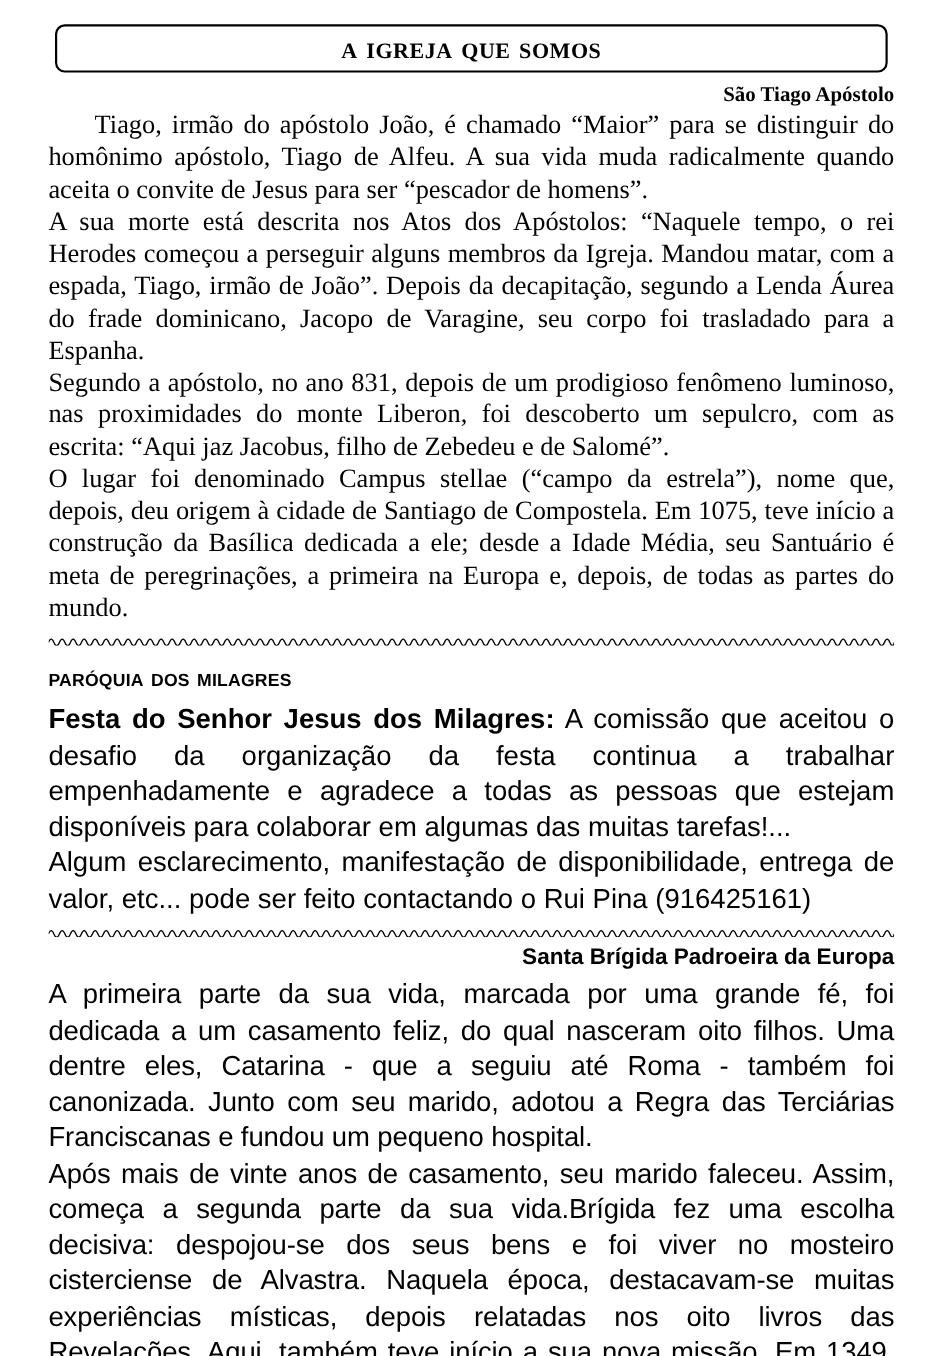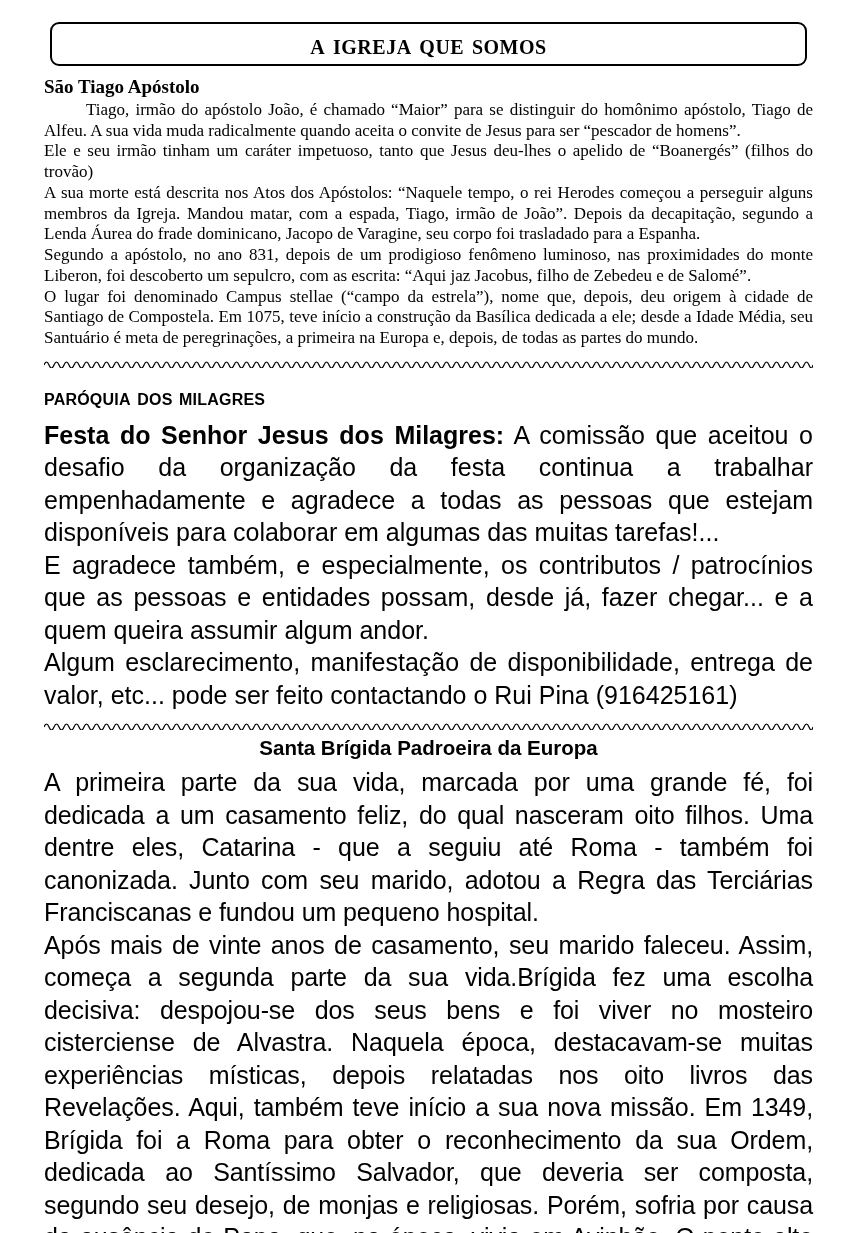--- a/index.html
+++ b/index.html
@@ -37,29 +37,29 @@
     font-weight: bold;
     letter-spacing: 0.5px;
     font-variant: small-caps;
     text-transform: lowercase;
   }
   .masthead-title::first-letter { font-size: 29px; }
 
   
   .serif-block {
     font-family: "Liberation Serif", serif;
-    font-size: 17px;
+    font-size: 24px;
     line-height: 1.22;
     text-align: justify;
   }
   .serif-block p { margin: 0; }
   .serif-block p.indented { text-indent: 42px; }
 
   .center-heading-serif {
-    text-align: left;
+    text-align: right;
     font-weight: bold;
     font-size: 19px;
     margin: 0 0 2px 0;
     font-family: "Liberation Serif", serif;
   }
 
   
   .squiggle {
     height: 10px;
     margin: 9px 0 6px 0;
@@ -83,21 +83,21 @@
   .sans-block {
     font-family: "Liberation Sans", sans-serif;
     font-size: 25px;
     line-height: 1.30;
     text-align: justify;
   }
   .sans-block p { margin: 0; }
   .sans-block .lead { font-weight: bold; }
 
   .center-heading-sans {
-    text-align: center;
+    text-align: right;
     font-family: "Liberation Sans", sans-serif;
     font-weight: bold;
     font-size: 20.5px;
     margin: 2px 0 6px 0;
   }
 
   .tight { letter-spacing: -0.1px; }
 </style>
 </head>
 <body>
@@ -105,38 +105,36 @@
 <div class="page">
 
   <div class="masthead">
     <div class="masthead-title">A Igreja que somos</div>
   </div>
 
   <div>
     <div class="center-heading-serif">São Tiago Apóstolo</div>
     <div class="serif-block">
       <p class="indented">Tiago, irmão do apóstolo João, é chamado “Maior” para se distinguir do homônimo apóstolo, Tiago de Alfeu. A sua vida muda radicalmente quando aceita o convite de Jesus para ser “pescador de homens”.</p>
-      <p>Ele e seu irmão tinham um caráter impetuoso, tanto que Jesus deu-lhes o apelido de “Boanergés” (filhos do trovão)</p>
       <p>A sua morte está descrita nos Atos dos Apóstolos: “Naquele tempo, o rei Herodes começou a perseguir alguns membros da Igreja. Mandou matar, com a espada, Tiago, irmão de João”. Depois da decapitação, segundo a Lenda Áurea do frade dominicano, Jacopo de Varagine, seu corpo foi trasladado para a Espanha.</p>
       <p>Segundo a apóstolo, no ano 831, depois de um prodigioso fenômeno luminoso, nas proximidades do monte Liberon, foi descoberto um sepulcro, com as escrita: “Aqui jaz Jacobus, filho de Zebedeu e de Salomé”.</p>
       <p>O lugar foi denominado Campus stellae (“campo da estrela”), nome que, depois, deu origem à cidade de Santiago de Compostela. Em 1075, teve início a construção da Basílica dedicada a ele; desde a Idade Média, seu Santuário é meta de peregrinações, a primeira na Europa e, depois, de todas as partes do mundo.</p>
     </div>
   </div>
 
   <div class="squiggle">
     <svg width="769" height="10" viewBox="0 0 769 10" preserveAspectRatio="none">
       <path d="M0 7 Q 2.5 1 5 7 T 10 7 T 15 7 T 20 7 T 25 7 T 30 7 T 35 7 T 40 7 T 45 7 T 50 7 T 55 7 T 60 7 T 65 7 T 70 7 T 75 7 T 80 7 T 85 7 T 90 7 T 95 7 T 100 7 T 105 7 T 110 7 T 115 7 T 120 7 T 125 7 T 130 7 T 135 7 T 140 7 T 145 7 T 150 7 T 155 7 T 160 7 T 165 7 T 170 7 T 175 7 T 180 7 T 185 7 T 190 7 T 195 7 T 200 7 T 205 7 T 210 7 T 215 7 T 220 7 T 225 7 T 230 7 T 235 7 T 240 7 T 245 7 T 250 7 T 255 7 T 260 7 T 265 7 T 270 7 T 275 7 T 280 7 T 285 7 T 290 7 T 295 7 T 300 7 T 305 7 T 310 7 T 315 7 T 320 7 T 325 7 T 330 7 T 335 7 T 340 7 T 345 7 T 350 7 T 355 7 T 360 7 T 365 7 T 370 7 T 375 7 T 380 7 T 385 7 T 390 7 T 395 7 T 400 7 T 405 7 T 410 7 T 415 7 T 420 7 T 425 7 T 430 7 T 435 7 T 440 7 T 445 7 T 450 7 T 455 7 T 460 7 T 465 7 T 470 7 T 475 7 T 480 7 T 485 7 T 490 7 T 495 7 T 500 7 T 505 7 T 510 7 T 515 7 T 520 7 T 525 7 T 530 7 T 535 7 T 540 7 T 545 7 T 550 7 T 555 7 T 560 7 T 565 7 T 570 7 T 575 7 T 580 7 T 585 7 T 590 7 T 595 7 T 600 7 T 605 7 T 610 7 T 615 7 T 620 7 T 625 7 T 630 7 T 635 7 T 640 7 T 645 7 T 650 7 T 655 7 T 660 7 T 665 7 T 670 7 T 675 7 T 680 7 T 685 7 T 690 7 T 695 7 T 700 7 T 705 7 T 710 7 T 715 7 T 720 7 T 725 7 T 730 7 T 735 7 T 740 7 T 745 7 T 750 7 T 755 7 T 760 7 T 765 7 T 769 7" fill="none" stroke="#000" stroke-width="1.2"></path>
     </svg>
   </div>
 
   <div>
     <div class="section-heading">Paróquia dos Milagres</div>
     <div class="sans-block">
       <p><span class="lead">Festa do Senhor Jesus dos Milagres:</span><span> A comissão que aceitou o desafio da organização da festa continua a trabalhar empenhadamente e agradece a todas as pessoas que estejam disponíveis para colaborar em algumas das muitas tarefas!...</span></p>
-      <p>E agradece também, e especialmente, os contributos / patrocínios que as pessoas e entidades possam, desde já, fazer chegar... e a quem queira assumir algum andor.</p>
       <p>Algum esclarecimento, manifestação de disponibilidade, entrega de valor, etc... pode ser feito contactando o Rui Pina (916425161)</p>
     </div>
   </div>
 
   <div class="squiggle">
     <svg width="769" height="10" viewBox="0 0 769 10" preserveAspectRatio="none">
       <path d="M0 7 Q 2.5 1 5 7 T 10 7 T 15 7 T 20 7 T 25 7 T 30 7 T 35 7 T 40 7 T 45 7 T 50 7 T 55 7 T 60 7 T 65 7 T 70 7 T 75 7 T 80 7 T 85 7 T 90 7 T 95 7 T 100 7 T 105 7 T 110 7 T 115 7 T 120 7 T 125 7 T 130 7 T 135 7 T 140 7 T 145 7 T 150 7 T 155 7 T 160 7 T 165 7 T 170 7 T 175 7 T 180 7 T 185 7 T 190 7 T 195 7 T 200 7 T 205 7 T 210 7 T 215 7 T 220 7 T 225 7 T 230 7 T 235 7 T 240 7 T 245 7 T 250 7 T 255 7 T 260 7 T 265 7 T 270 7 T 275 7 T 280 7 T 285 7 T 290 7 T 295 7 T 300 7 T 305 7 T 310 7 T 315 7 T 320 7 T 325 7 T 330 7 T 335 7 T 340 7 T 345 7 T 350 7 T 355 7 T 360 7 T 365 7 T 370 7 T 375 7 T 380 7 T 385 7 T 390 7 T 395 7 T 400 7 T 405 7 T 410 7 T 415 7 T 420 7 T 425 7 T 430 7 T 435 7 T 440 7 T 445 7 T 450 7 T 455 7 T 460 7 T 465 7 T 470 7 T 475 7 T 480 7 T 485 7 T 490 7 T 495 7 T 500 7 T 505 7 T 510 7 T 515 7 T 520 7 T 525 7 T 530 7 T 535 7 T 540 7 T 545 7 T 550 7 T 555 7 T 560 7 T 565 7 T 570 7 T 575 7 T 580 7 T 585 7 T 590 7 T 595 7 T 600 7 T 605 7 T 610 7 T 615 7 T 620 7 T 625 7 T 630 7 T 635 7 T 640 7 T 645 7 T 650 7 T 655 7 T 660 7 T 665 7 T 670 7 T 675 7 T 680 7 T 685 7 T 690 7 T 695 7 T 700 7 T 705 7 T 710 7 T 715 7 T 720 7 T 725 7 T 730 7 T 735 7 T 740 7 T 745 7 T 750 7 T 755 7 T 760 7 T 765 7 T 769 7" fill="none" stroke="#000" stroke-width="1.2"></path>
     </svg>
   </div>
 

